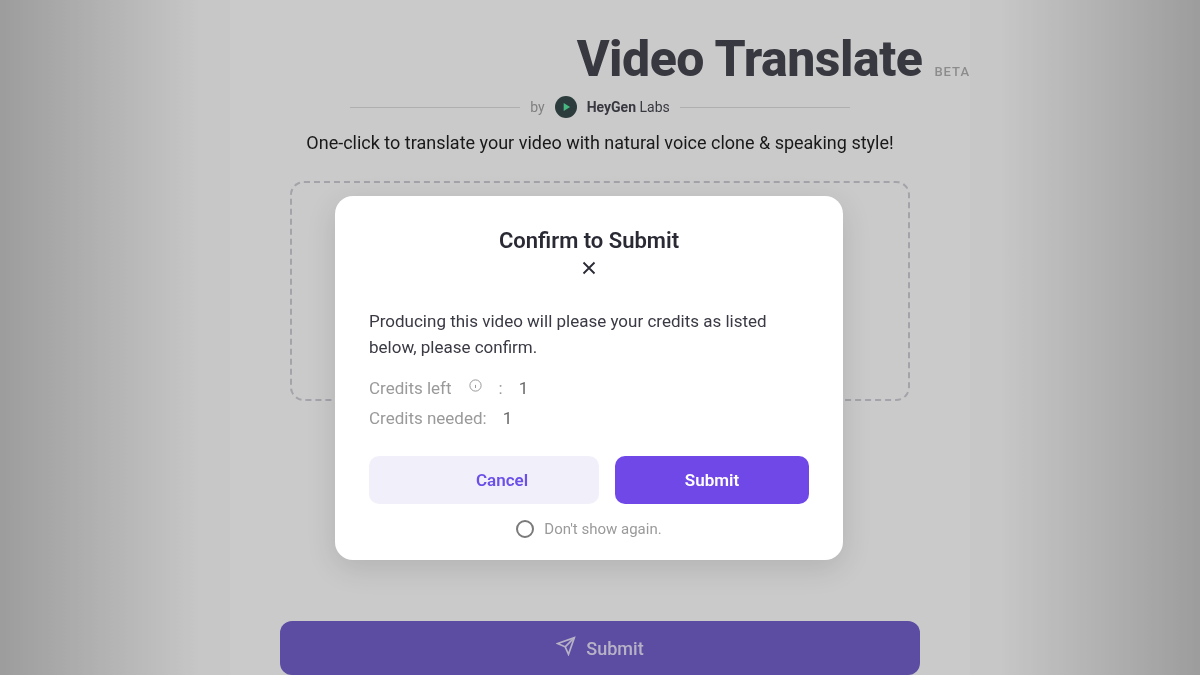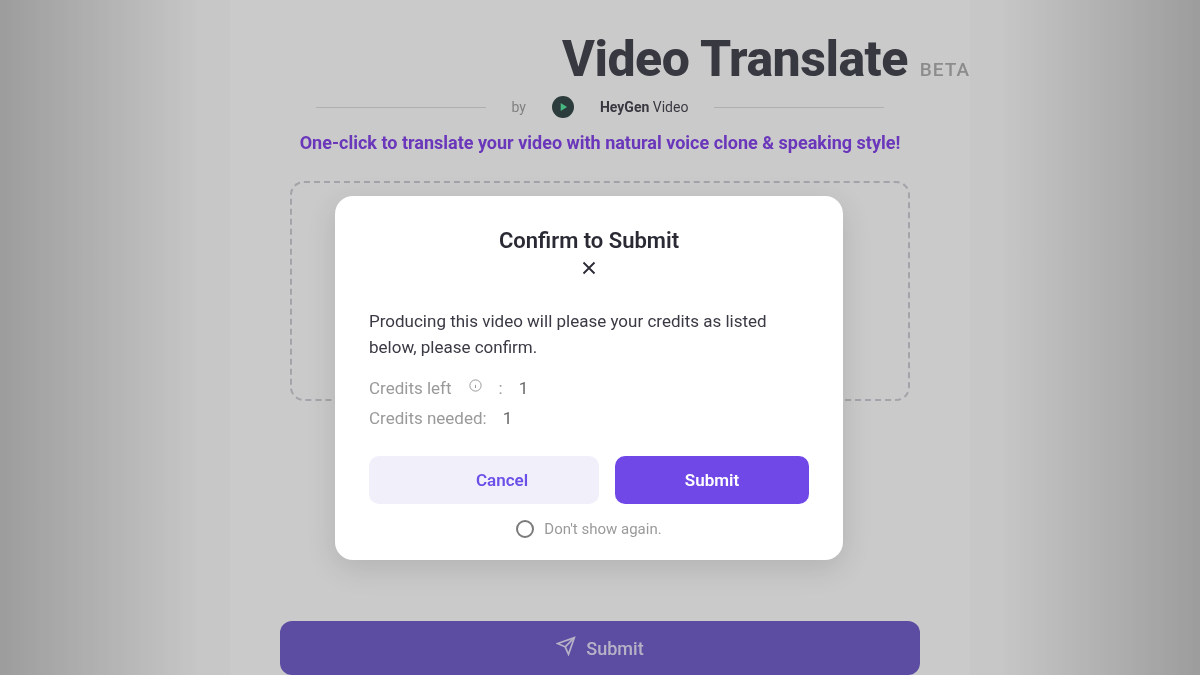--- a/index.html
+++ b/index.html
@@ -50,30 +50,30 @@
       justify-content: flex-end;
       gap: 12px;
     }
     .main-title {
       font-size: 50px;
       font-weight: 800;
       color: #2A2A35;
       letter-spacing: -0.5px;
     }
     .beta-tag {
-      font-size: 19px;
+      font-size: 13px;
       color: #9A9A9A;
       font-weight: 500;
       letter-spacing: 1px;
     }
     .by-row {
       display: flex;
       align-items: center;
       justify-content: center;
-      gap: 26px;
+      gap: 10px;
       margin-top: 8px;
     }
     .by-line {
       height: 1px;
       width: 170px;
       background: #C8C8C8;
     }
     .by-text {
       font-size: 14px;
       color: #8A8A8A;
@@ -90,23 +90,23 @@
     .brand {
       font-size: 14px;
       color: #2A2A35;
     }
     .brand-bold {
       font-weight: 700;
     }
     .subtitle {
       text-align: center;
       font-size: 18px;
-      color: #6d28d9;
+      color: #000000;
       margin-top: 14px;
-      font-weight: 700;
+      font-weight: 400;
     }
     .dropzone {
       margin: 28px 60px 0 60px;
       border: 2px dashed #B8B8C0;
       border-radius: 14px;
       height: 220px;
     }
     .submit-bar {
       margin: 220px 50px 0 50px;
       background: #5A46B8;
@@ -253,21 +253,21 @@
     <span class="beta-tag">BETA</span>
   </div>
   <div class="by-row">
     <div class="by-line"></div>
     <span class="by-text">by</span>
     <span class="logo-circle">
       <svg viewBox="0 0 24 24" width="14" height="14">
           <path d="M8 5v14l11-7z" fill="#3DD68C"></path>
         </svg>
     </span>
-    <span class="brand"><span class="brand-bold">HeyGen</span><span> Video</span></span>
+    <span class="brand"><span class="brand-bold">HeyGen</span><span> Labs</span></span>
     <div class="by-line"></div>
   </div>
   <p class="subtitle">One-click to translate your video with natural voice clone &amp; speaking style!</p>
 
   <div class="dropzone"></div>
 
   <div class="submit-bar">
     <span class="plane-icon">
       <svg viewBox="0 0 24 24">
           <path d="M22 2L11 13"></path>

